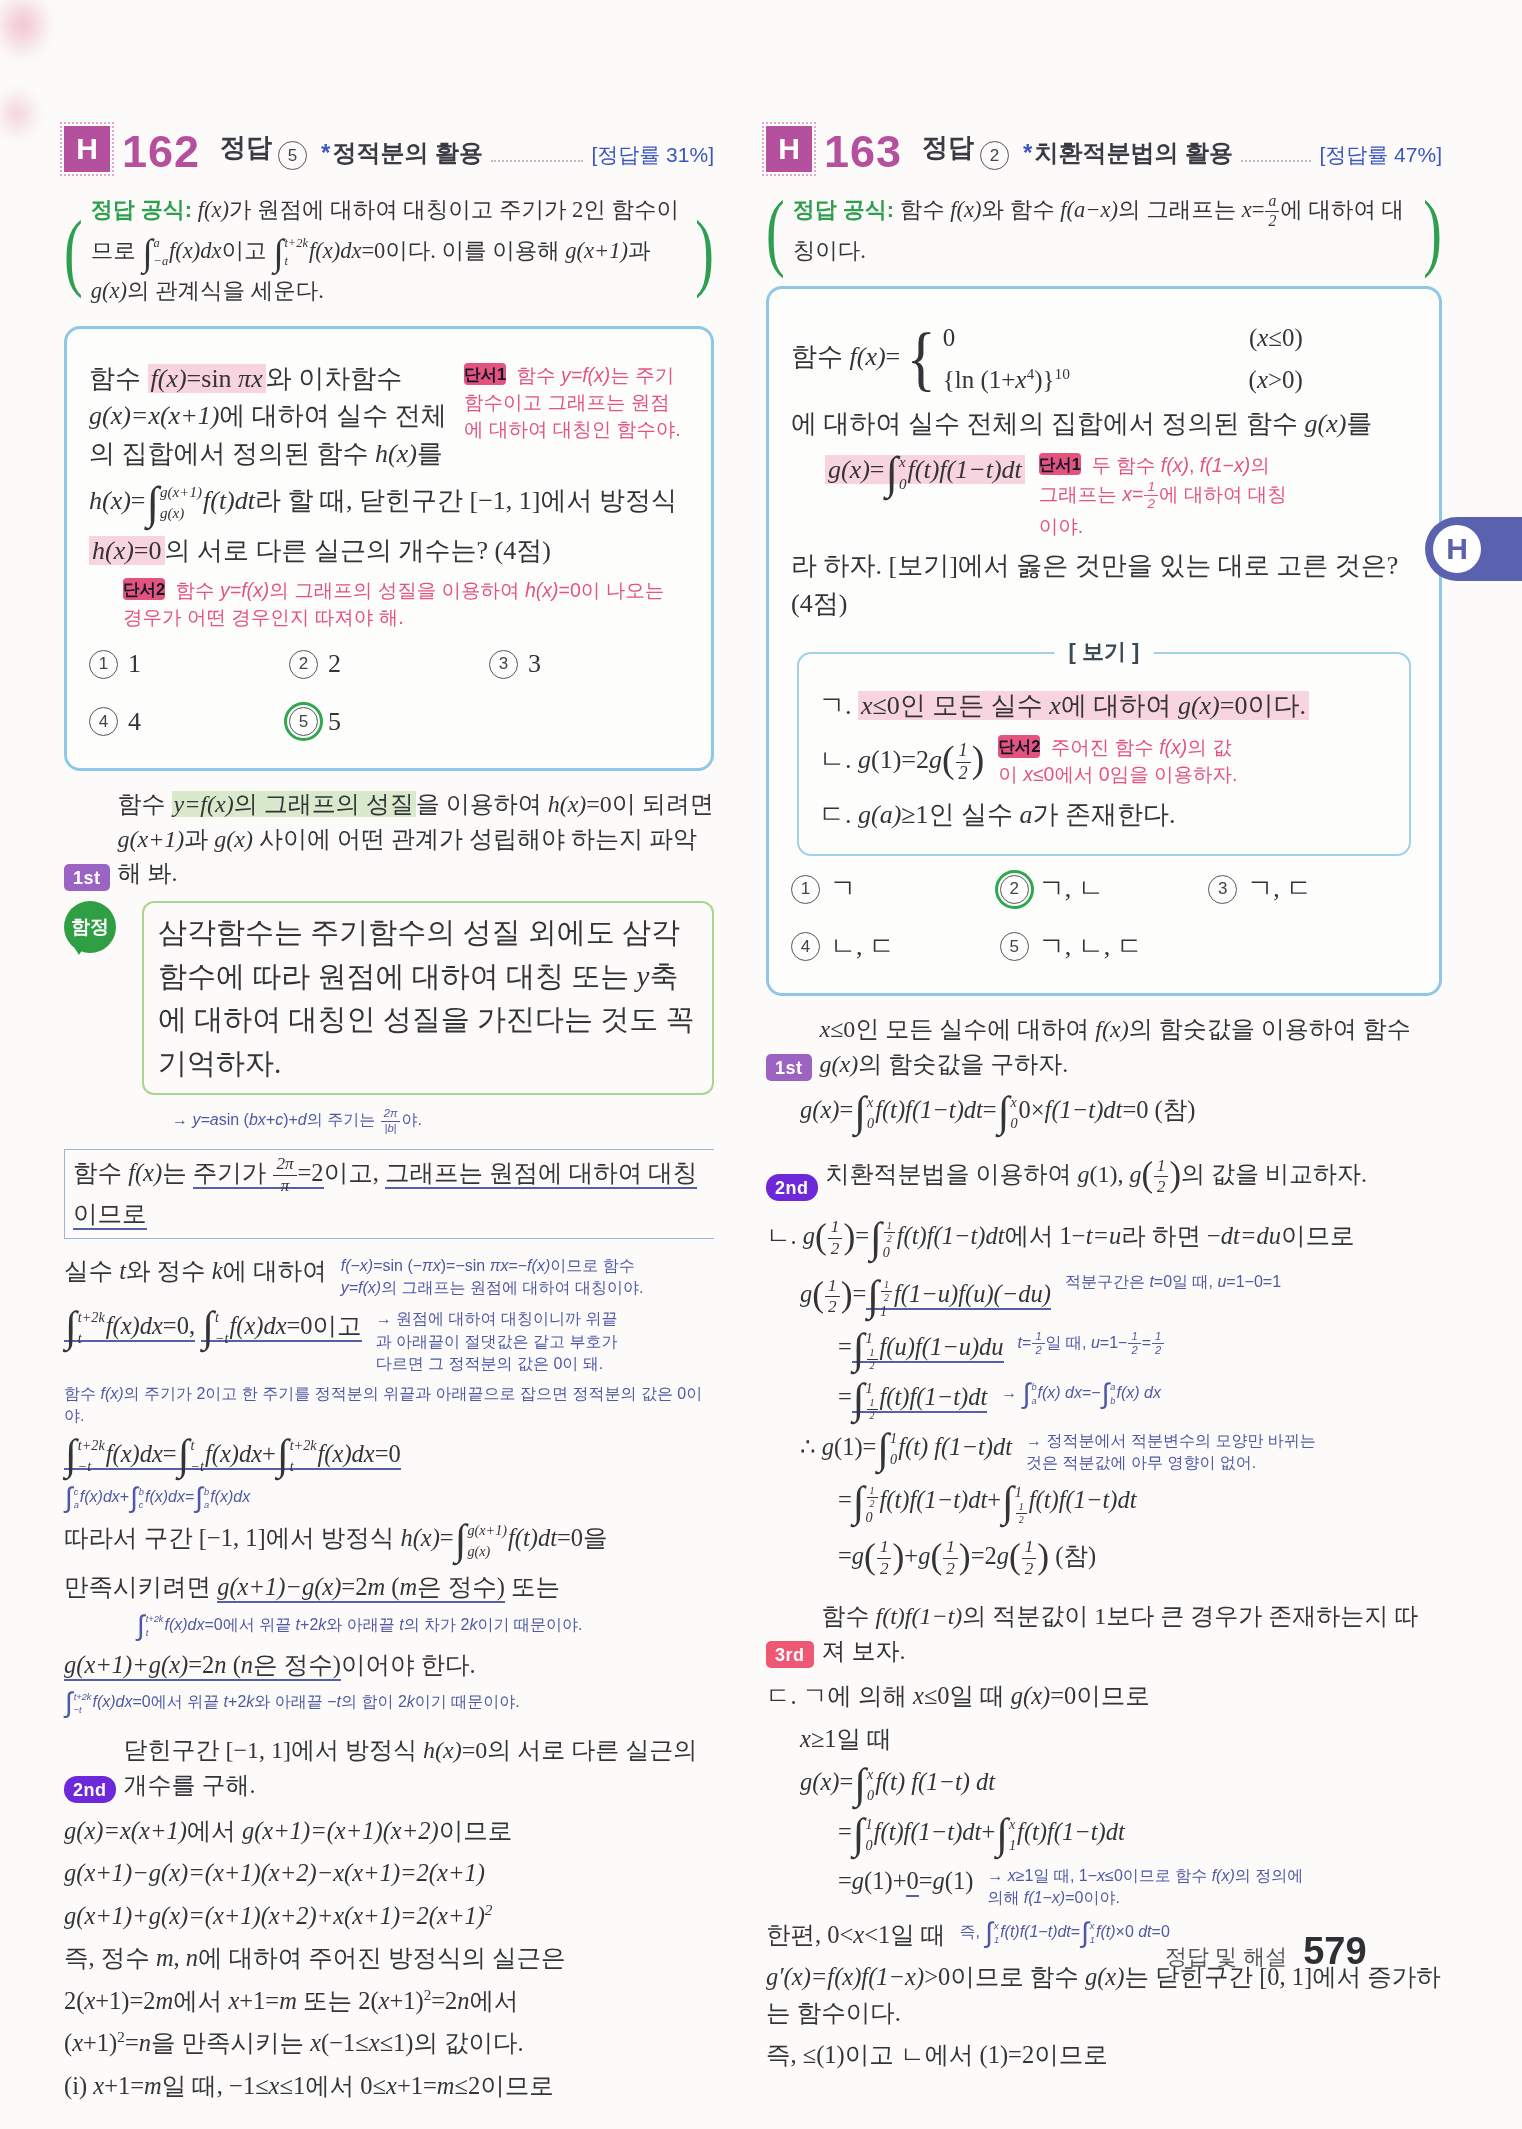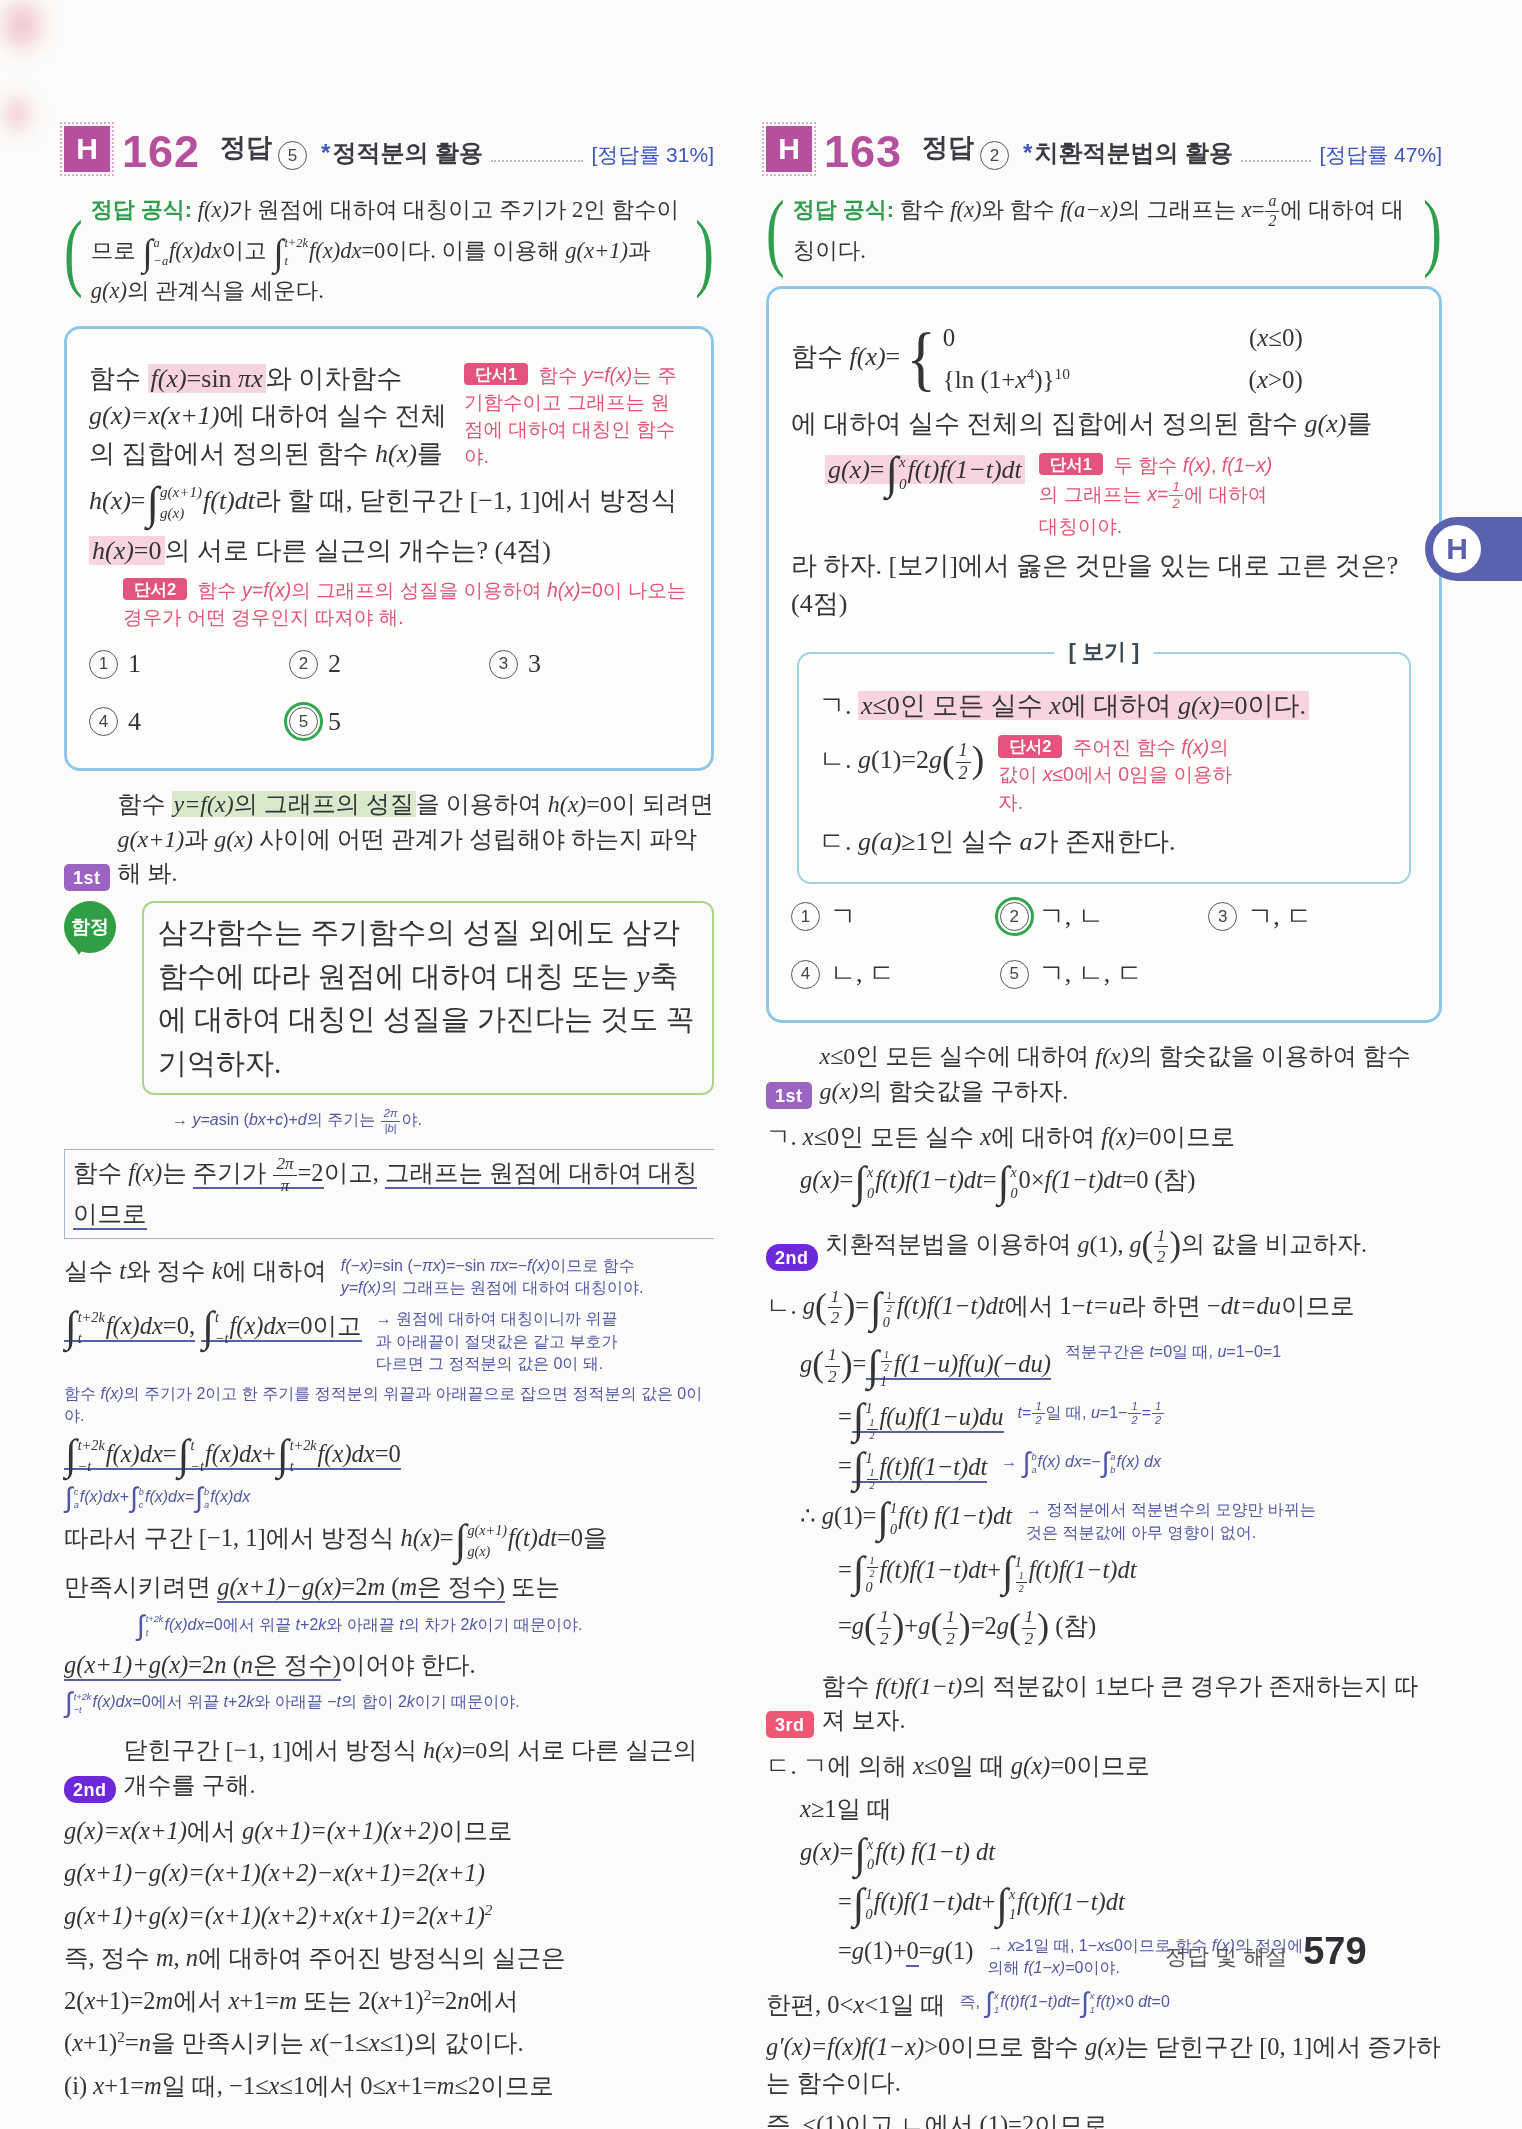--- a/index.html
+++ b/index.html
@@ -81,22 +81,22 @@
   .itg{display:inline-flex;align-items:center;vertical-align:middle;font-style:normal;margin:0 1px;}
   .itg .s{font-size:1.75em;font-style:normal;line-height:1;margin-right:1px;font-weight:300;}
   .itg .b{display:inline-flex;flex-direction:column;justify-content:space-between;font-size:.58em;
           line-height:1.1;font-style:italic;height:2.55em;padding-top:.05em;}
   .itg .u,.itg .d{display:block;white-space:nowrap;}
   .fr{display:inline-flex;flex-direction:column;align-items:center;vertical-align:middle;
       font-size:.7em;line-height:1.2;font-style:italic;margin:0 1px;}
   .fr .n{border-bottom:1.5px solid currentColor;padding:0 3px;}
   .fr .dd{padding:0 3px;}
   .bp{font-size:1.45em;font-weight:300;vertical-align:-4px;font-style:normal;}
-  .dbadge{display:inline-block;background:#e4537d;color:#ffffff;font:bold 16.5px/1 "Liberation Sans","DejaVu Sans",sans-serif;
-          padding:3px 11px;border-radius:4px;margin-right:5px;vertical-align:2px;white-space:nowrap;text-align:right;}
+  .dbadge{display:inline-block;background:#e4537d;color:#0f172a;font:bold 16.5px/1 "Liberation Sans","DejaVu Sans",sans-serif;
+          padding:3px 0;border-radius:4px;margin-right:5px;vertical-align:2px;white-space:nowrap;text-align:right;}
   .cases{display:inline-flex;align-items:center;vertical-align:middle;margin-left:4px;}
   .cb{font-size:72px;font-weight:300;line-height:.85;transform:scaleX(.85);}
   .cl{display:inline-flex;flex-direction:column;gap:6px;margin-left:4px;font-size:.96em;}
   .crow{display:flex;justify-content:space-between;min-width:360px;align-items:baseline;}
 
   
   .sidetab{position:absolute;right:0;top:517px;width:97px;height:64px;background:#5a61ae;
            border-radius:34px 0 0 34px;display:flex;align-items:center;padding-left:8px;box-sizing:border-box;}
   .sidetab .circ{width:48px;height:48px;background:#fff;border-radius:50%;color:#5a61ae;
            font:bold 30px/48px "Liberation Sans","DejaVu Sans",sans-serif;text-align:center;}
@@ -347,21 +347,20 @@
               <span class="cv">ㄱ, ㄴ, ㄷ</span>
             </div>
           </div>
         </div>
       </div>
     <div id="rsol">
         <div class="bl step">
           <span class="stp p1">1st</span>
           <span class="stx"><i>x</i>≤0인 모든 실수에 대하여 <i>f(x)</i>의 함숫값을 이용하여 함수 <i>g(x)</i>의 함숫값을 구하자.</span>
         </div>
-        <div class="bl p">ㄱ. <i>x</i>≤0인 모든 실수 <i>x</i>에 대하여 <i>f(x)</i>=0이므로</div>
         <div class="bl p ind"><i>g(x)</i>=<i class="itg">
             <i class="s">∫</i>
             <i class="b">
               <i class="u">x</i>
               <i class="d">0</i>
             </i>
           </i><i>f(t)f(1−t)dt</i>=<i class="itg">
             <i class="s">∫</i>
             <i class="b">
               <i class="u">x</i>

